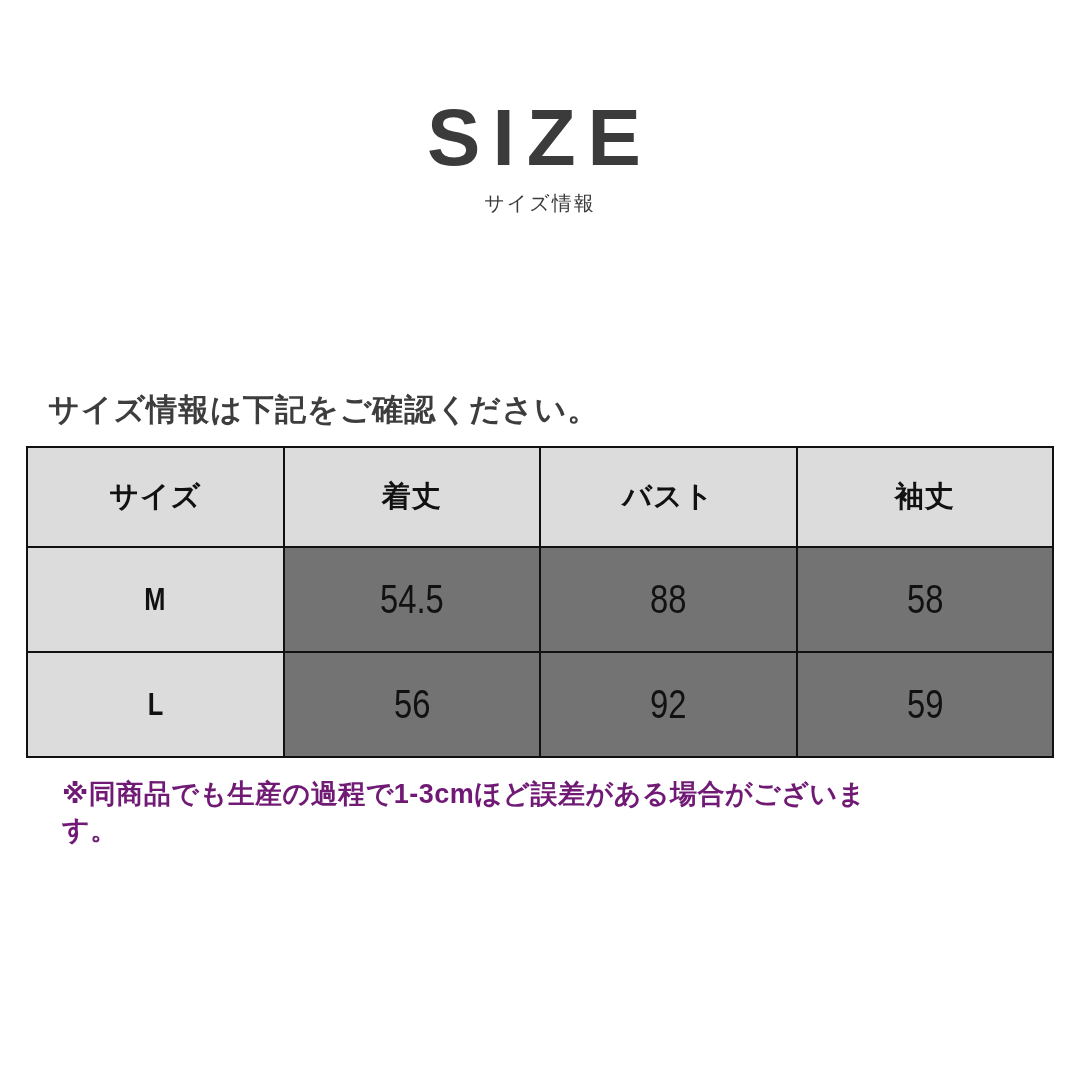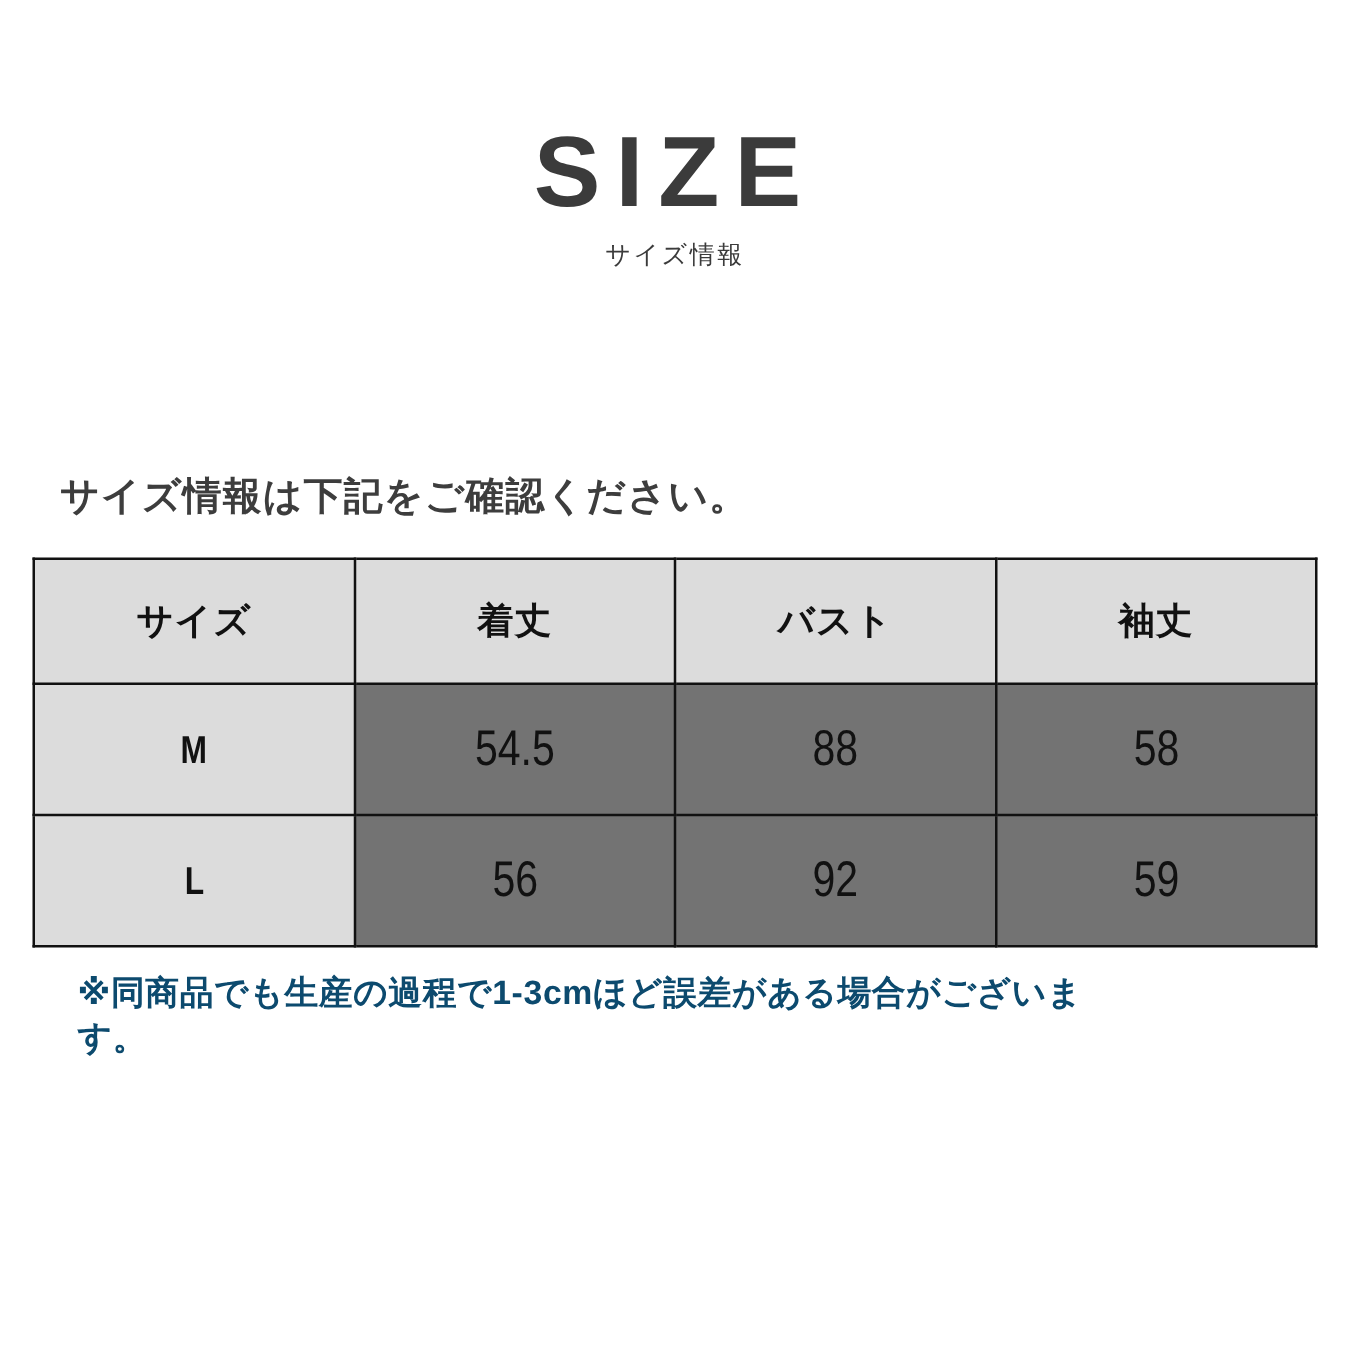--- a/index.html
+++ b/index.html
@@ -35,21 +35,21 @@
   }
   .sub-title {
     margin-top: 12px;
     font-size: 20px;
     font-weight: 500;
     letter-spacing: 2px;
     color: #3b3b3b;
   }
   .section-heading {
     position: absolute;
-    top: 376px;
+    top: 389px;
     left: 48px;
     font-size: 31px;
     font-weight: 700;
     color: #3d3d3d;
     letter-spacing: 1px;
   }
   table.size-table {
     position: absolute;
     top: 446px;
     left: 26px;
@@ -87,21 +87,21 @@
   .cond {
     display: inline-block;
     transform: scaleX(0.82);
   }
   .footnote {
     position: absolute;
     top: 776px;
     left: 62px;
     font-size: 27px;
     font-weight: 600;
-    color: #0c4a6e;
+    color: #701a75;
     letter-spacing: 0.5px;
   }
 </style>
 </head>
 <body>
 
 <div class="canvas">
 
   <div class="title-block">
     <h1 class="main-title">SIZE</h1>

